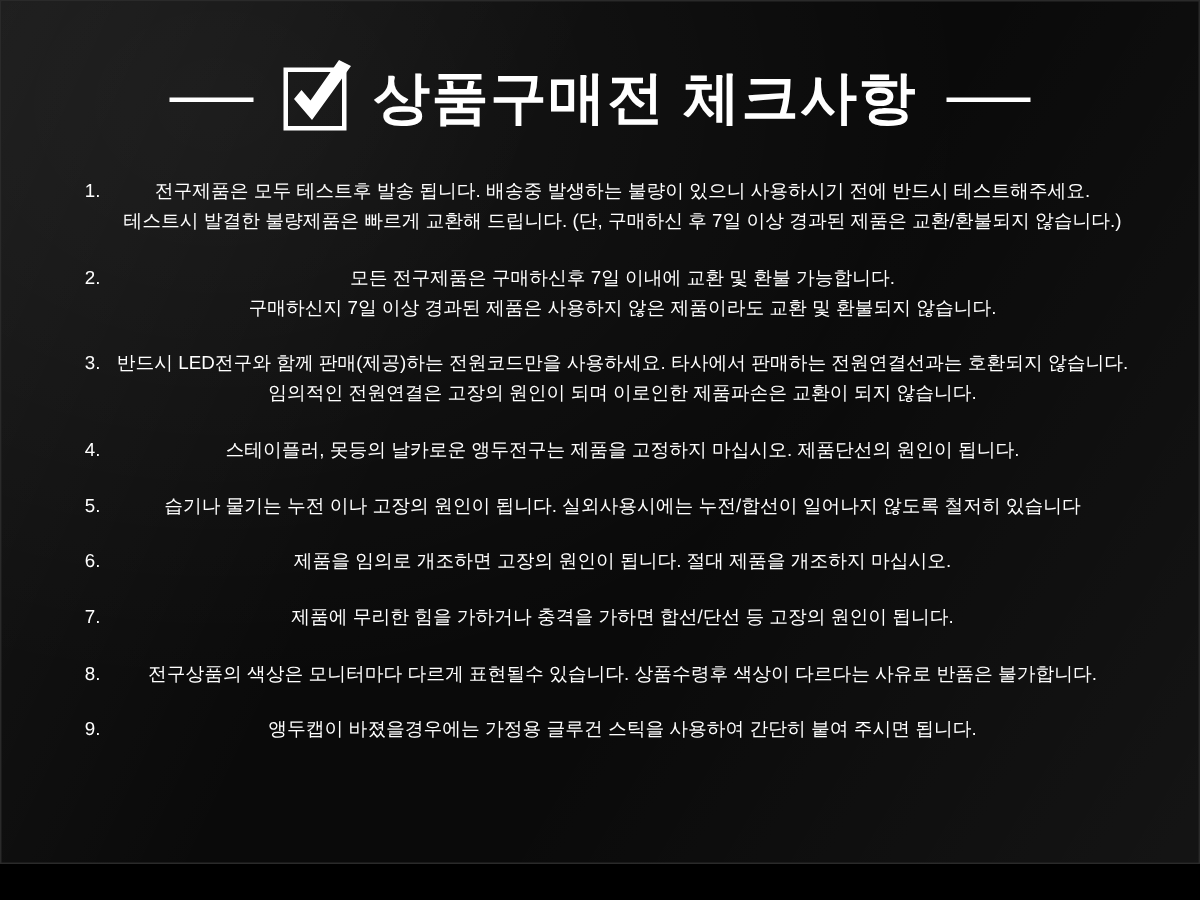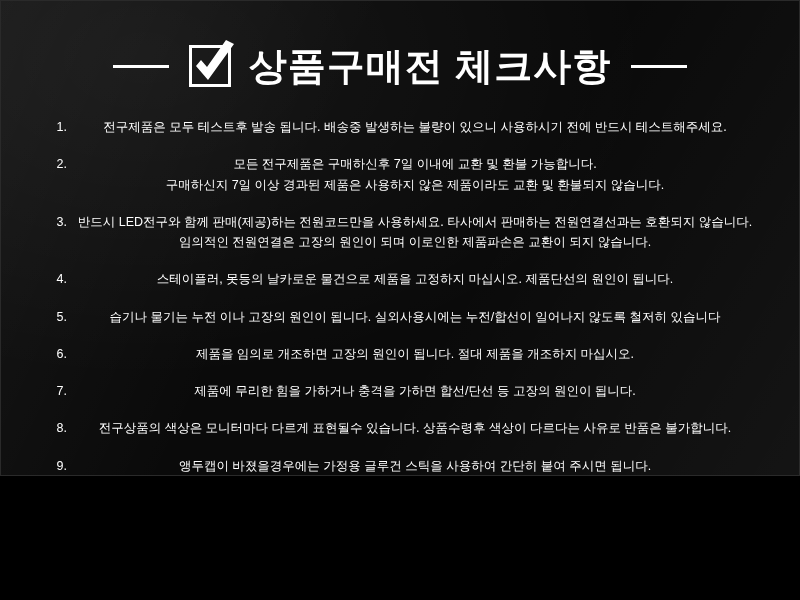--- a/index.html
+++ b/index.html
@@ -9,21 +9,21 @@
   body {
     width: 800px;
     height: 600px;
     background: #000000;
     font-family: "Liberation Sans", sans-serif;
     overflow: hidden;
   }
   .page {
     position: relative;
     width: 800px;
-    height: 476px;
+    height: 576px;
     background: #0a0a0a;
     box-sizing: border-box;
     border: 1px solid #2a2a2a;
     overflow: hidden;
   }
   
   .page::before {
     content: "";
     position: absolute;
     inset: 0;
@@ -126,20 +126,21 @@
 
       <div class="rule right"></div>
     </div>
 
     <div class="list">
 
       <div class="item">
         <div class="num">1.</div>
         <div class="lines">
           <div class="line">전구제품은 모두 테스트후 발송 됩니다. 배송중 발생하는 불량이 있으니 사용하시기 전에 반드시 테스트해주세요.</div>
+          <div class="line">테스트시 발결한 불량제품은 빠르게 교환해 드립니다. (단, 구매하신 후 7일 이상 경과된 제품은 교환/환불되지 않습니다.)</div>
         </div>
       </div>
 
       <div class="item">
         <div class="num">2.</div>
         <div class="lines">
           <div class="line">모든 전구제품은 구매하신후 7일 이내에 교환 및 환불 가능합니다.</div>
           <div class="line">구매하신지 7일 이상 경과된 제품은 사용하지 않은 제품이라도 교환 및 환불되지 않습니다.</div>
         </div>
       </div>
@@ -148,21 +149,21 @@
         <div class="num">3.</div>
         <div class="lines">
           <div class="line">반드시 LED전구와 함께 판매(제공)하는 전원코드만을 사용하세요. 타사에서 판매하는 전원연결선과는 호환되지 않습니다.</div>
           <div class="line">임의적인 전원연결은 고장의 원인이 되며 이로인한 제품파손은 교환이 되지 않습니다.</div>
         </div>
       </div>
 
       <div class="item">
         <div class="num">4.</div>
         <div class="lines">
-          <div class="line">스테이플러, 못등의 날카로운 물건으로 제품을 고정하지 마십시오. 제품단선의 원인이 됩니다.</div>
+          <div class="line">스테이플러, 못등의 날카로운 앵두전구는 제품을 고정하지 마십시오. 제품단선의 원인이 됩니다.</div>
         </div>
       </div>
 
       <div class="item">
         <div class="num">5.</div>
         <div class="lines">
           <div class="line">습기나 물기는 누전 이나 고장의 원인이 됩니다. 실외사용시에는 누전/합선이 일어나지 않도록 철저히 있습니다</div>
         </div>
       </div>
 

